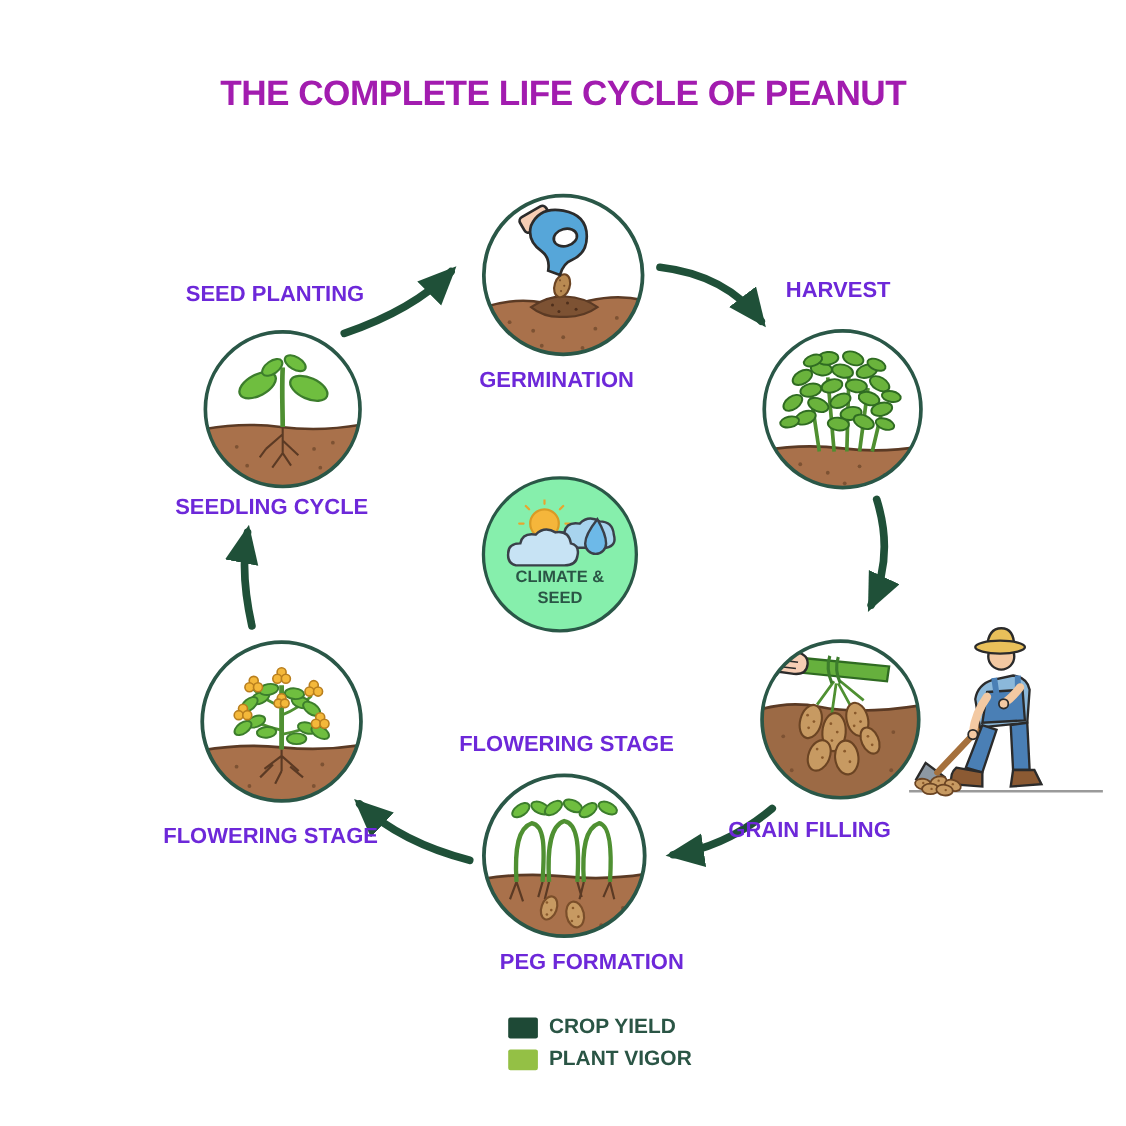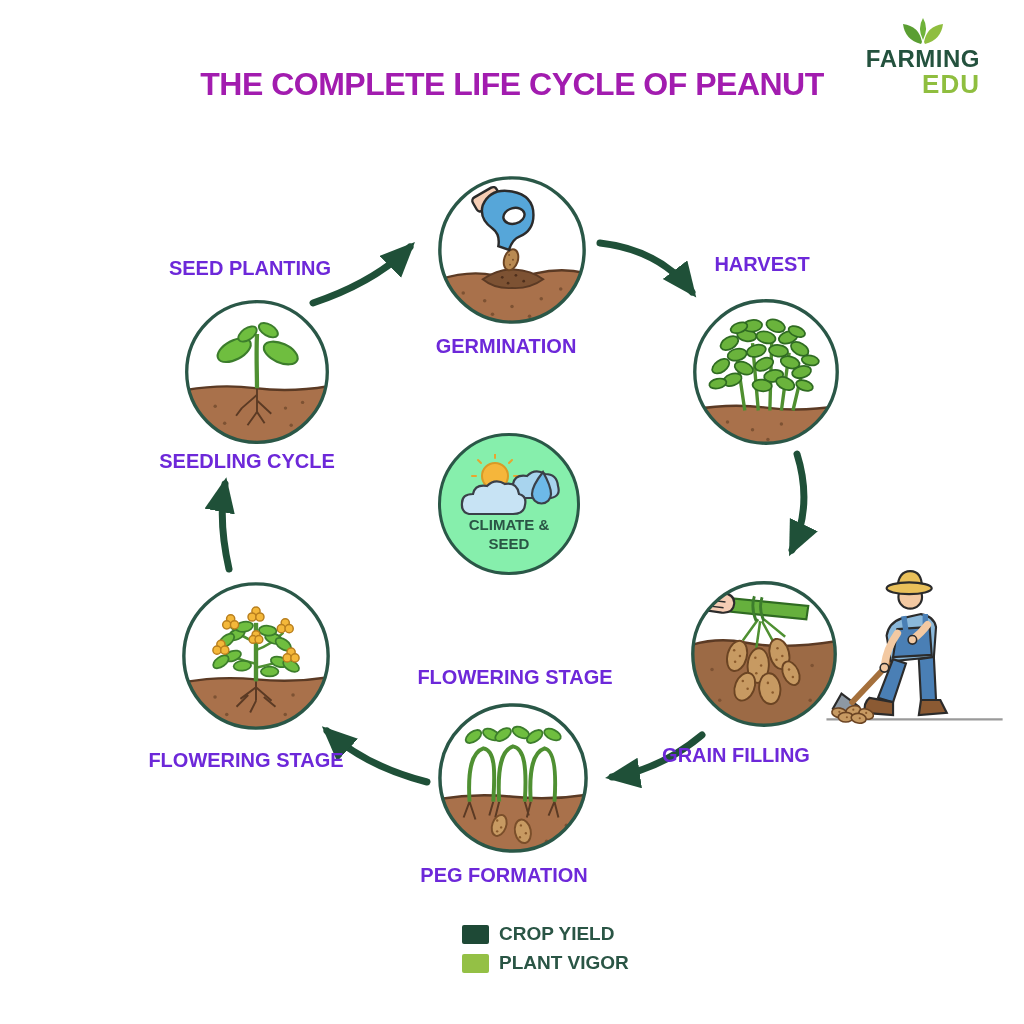--- a/index.html
+++ b/index.html
@@ -44,29 +44,20 @@
   .swatch-light{background:#94c045;}
   .legend-label{font-size:19px;font-weight:800;color:#2a5545;white-space:nowrap;}
 </style>
 </head>
 <body>
 
 <div class="canvas">
 
   <h1 class="title">THE COMPLETE LIFE CYCLE OF PEANUT</h1>
 
-  <div class="logo">
-    <svg class="leaf" width="52" height="36" viewBox="0 0 52 36">
-      <path d="M24 34 Q8 30 6 14 Q22 16 25 32 Z" fill="#5a9e32"></path>
-      <path d="M28 34 Q44 30 46 14 Q30 16 27 32 Z" fill="#8fbe3f"></path>
-      <path d="M26 30 Q20 18 26 8 Q32 18 26 30 Z" fill="#6fb33a"></path>
-    </svg>
-    <div class="logo-line1">FARMING</div>
-    <div class="logo-line2">EDU</div>
-  </div>
 
   <svg class="arrows" viewBox="0 0 1024 1024">
     <defs>
       <marker id="ah" markerWidth="6" markerHeight="6" refX="4" refY="2.2" orient="auto">
         <path d="M0 0 L5 2.2 L0 4.4 Z" fill="#1f5038"></path>
       </marker>
     </defs>
     <g stroke="#1f5038" stroke-width="7" fill="none" stroke-linecap="round">
       <path d="M313 303 Q375 282 410 247" marker-end="url(#ah)"></path>
       <path d="M600 243 Q660 250 692 292" marker-end="url(#ah)"></path>
@@ -76,21 +67,21 @@
       <path d="M229 569 Q218 520 225 484" marker-end="url(#ah)"></path>
     </g>
   </svg>
 
   <div class="stage-label" style="left:250px;top:257px;">SEED PLANTING</div>
   <div class="stage-label" style="left:506px;top:335px;">GERMINATION</div>
   <div class="stage-label" style="left:762px;top:253px;">HARVEST</div>
   <div class="stage-label" style="left:247px;top:450px;">SEEDLING CYCLE</div>
   <div class="stage-label" style="left:246px;top:749px;">FLOWERING STAGE</div>
   <div class="stage-label" style="left:515px;top:666px;">FLOWERING STAGE</div>
-  <div class="stage-label" style="left:504px;top:864px;">PEG FORMATION</div>
+  <div class="stage-label" style="left:538px;top:864px;">PEG FORMATION</div>
   <div class="stage-label" style="left:736px;top:744px;">GRAIN FILLING</div>
 
   <div class="stage" style="left:434px;top:172px;width:156px;height:156px;">
     <svg viewBox="0 0 160 160">
       <defs>
           <clipPath id="cg">
             <circle cx="80" cy="80" r="74"></circle>
           </clipPath>
         </defs>
       <g clip-path="url(#cg)">

